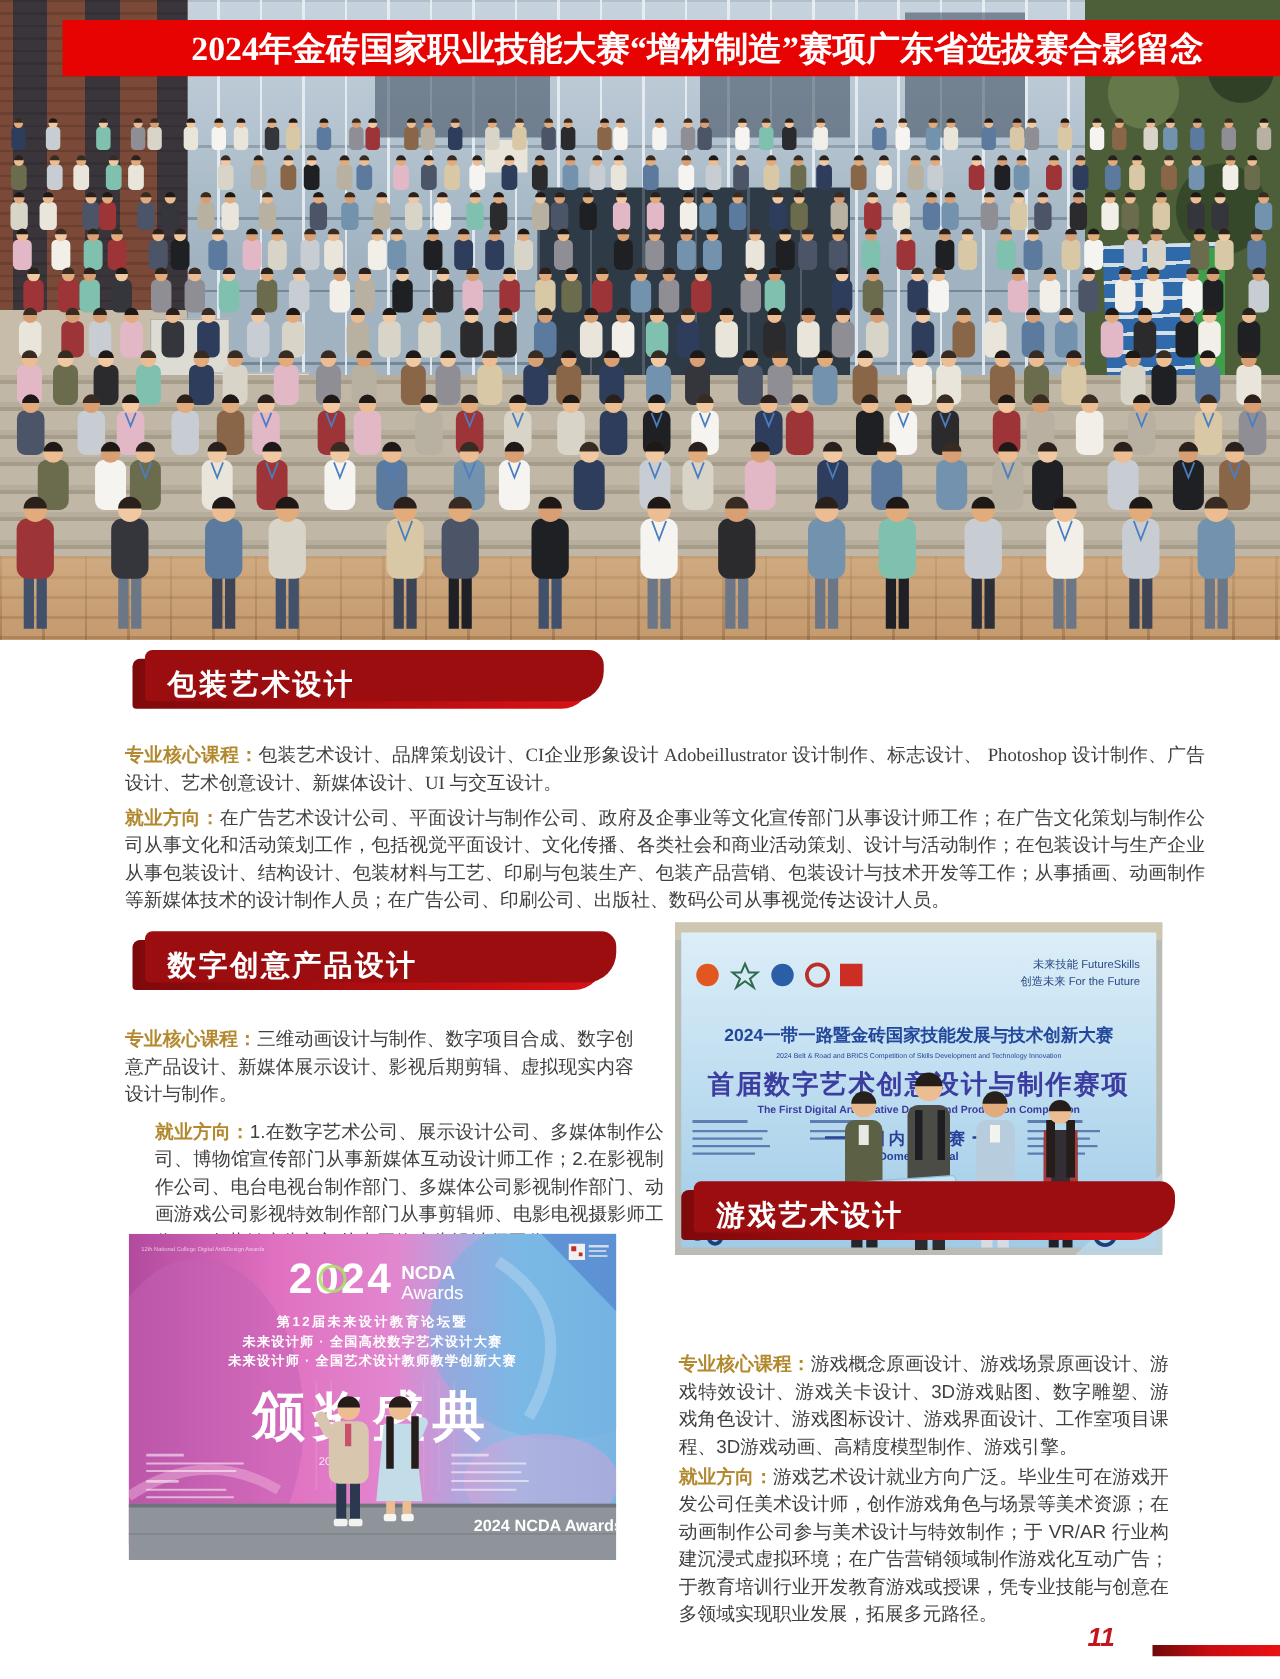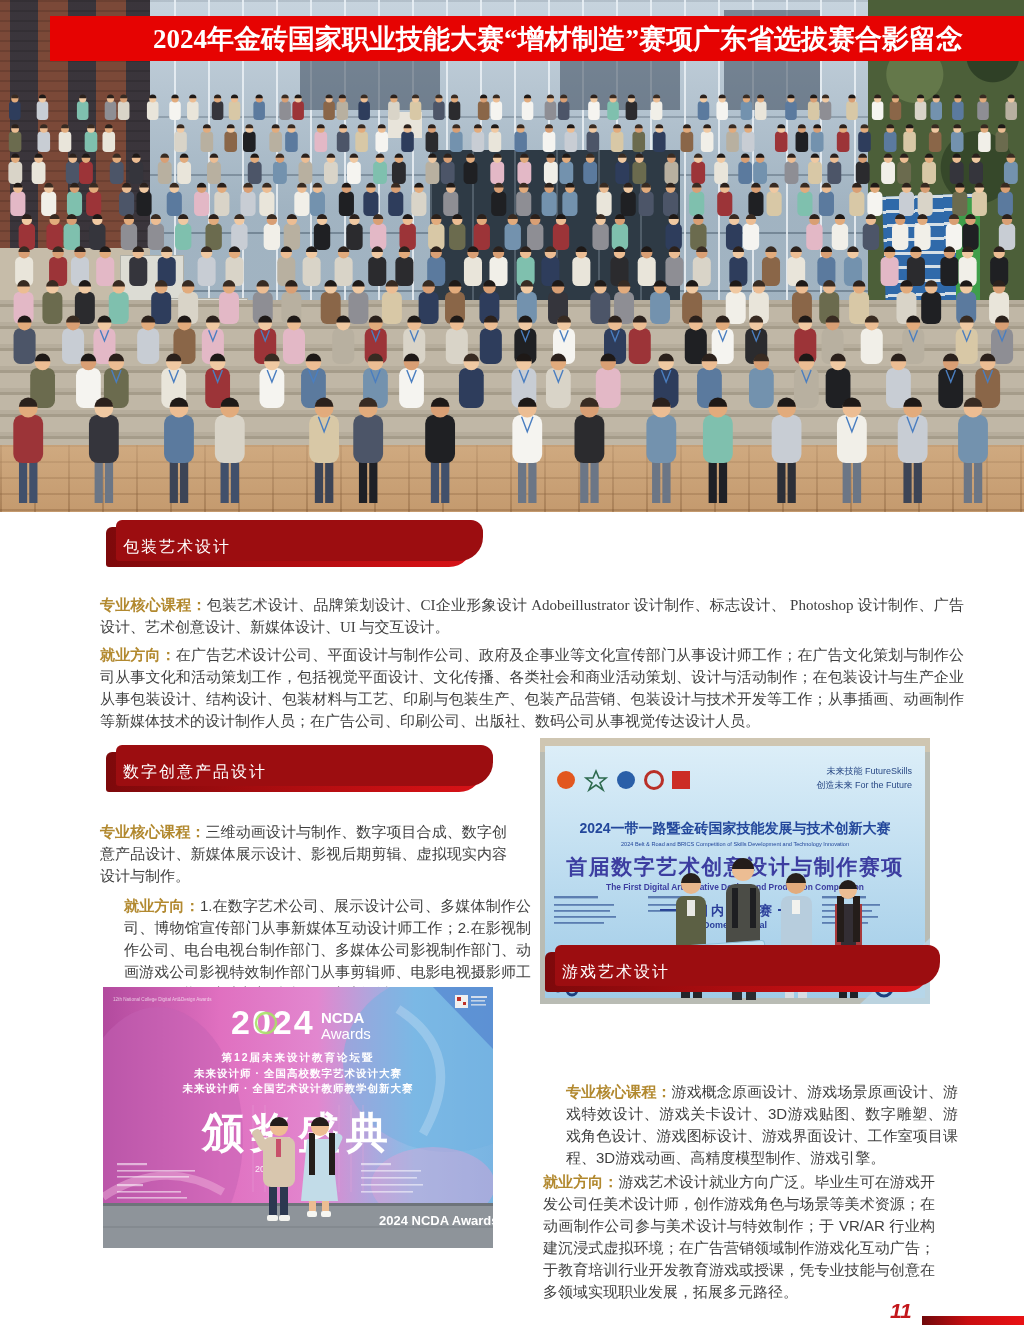--- a/index.html
+++ b/index.html
@@ -42,33 +42,33 @@
     display:flex;align-items:center;justify-content:center;z-index:5;}
   .top-banner span{font-family:"Liberation Serif","DejaVu Serif",serif;font-weight:bold;color:#ffffff;
     font-size:27px;white-space:nowrap;}
 
   
   .ribbon{position:absolute;height:40px;display:flex;align-items:center;z-index:1;
     border-radius:6px 10px 24px 3px;
     background:linear-gradient(90deg,#7d090b,#a50c0f 40%,#cf1014 85%,#d61318);}
   .ribbon::before{content:"";position:absolute;z-index:-1;left:10px;right:-10px;top:-7px;bottom:6px;
     background:#9c0d10;border-radius:6px 12px 24px 3px;}
-  .ribbon span{color:#ffffff;font-weight:normal;font-size:16px;padding-left:17px;letter-spacing:2px;white-space:nowrap;}
+  .ribbon span{color:#ffffff;font-weight:bold;font-size:23px;padding-left:28px;letter-spacing:2px;white-space:nowrap;}
 
   
   .para{position:absolute;font-size:15px;line-height:22px;color:#3f3f3f;text-align:justify;}
   .lbl{color:#b2892f;font-weight:bold;}
 
   
   .photo{position:absolute;}
   .photo svg{display:block;width:100%;height:100%;}
   svg text{font-family:"Liberation Sans","DejaVu Sans",sans-serif;}
 
   
-  .page-num{position:absolute;left:870px;top:1299px;font-size:21px;font-weight:bold;font-style:italic;color:#c3161b;margin-left:20px;}
+  .page-num{position:absolute;left:870px;top:1299px;font-size:21px;font-weight:bold;font-style:italic;color:#c3161b;}
   .page-bar{position:absolute;left:922px;top:1316px;width:102px;height:9px;
     background:linear-gradient(90deg,#70090b,#c80d10 45%,#ea1114);}
 </style>
 </head>
 <body>
 
 <div class="hero">
   <div class="h-glass"></div>
   <div class="hd" style="left:300px;top:18px;width:140px;height:92px;"></div>
   <div class="hd" style="left:560px;top:30px;width:120px;height:80px;"></div>
@@ -1328,21 +1328,21 @@
     <circle cx="217" cy="140" r="9" fill="#edbd92"></circle>
     <path d="M 208 139 a 9 9 0 0 1 18 0 Z" fill="#241d1a"></path>
   </g>
   <text x="276" y="238" font-size="13" font-weight="bold" fill="#ffffff">2024 NCDA Awards</text>
 </svg>
 </div>
 
 <div class="ribbon" style="left:545px;top:952px;width:385px;">
   <span>游戏艺术设计</span>
 </div>
-<p class="para" style="left:566px;top:1066px;width:392px;">
+<p class="para" style="left:543px;top:1066px;width:392px;">
   <span class="lbl">专业核心课程：</span><span>游戏概念原画设计、游戏场景原画设计、游戏特效设计、游戏关卡设计、3D游戏贴图、数字雕塑、游戏角色设计、游戏图标设计、游戏界面设计、工作室项目课程、3D游戏动画、高精度模型制作、游戏引擎。</span>
 </p>
 <p class="para" style="left:543px;top:1156px;width:392px;">
   <span class="lbl">就业方向：</span><span>游戏艺术设计就业方向广泛。毕业生可在游戏开发公司任美术设计师，创作游戏角色与场景等美术资源；在动画制作公司参与美术设计与特效制作；于 VR/AR 行业构建沉浸式虚拟环境；在广告营销领域制作游戏化互动广告；于教育培训行业开发教育游戏或授课，凭专业技能与创意在多领域实现职业发展，拓展多元路径。</span>
 </p>
 
 <span class="page-num">11</span>
 <div class="page-bar"></div>
 
 </body></html>

